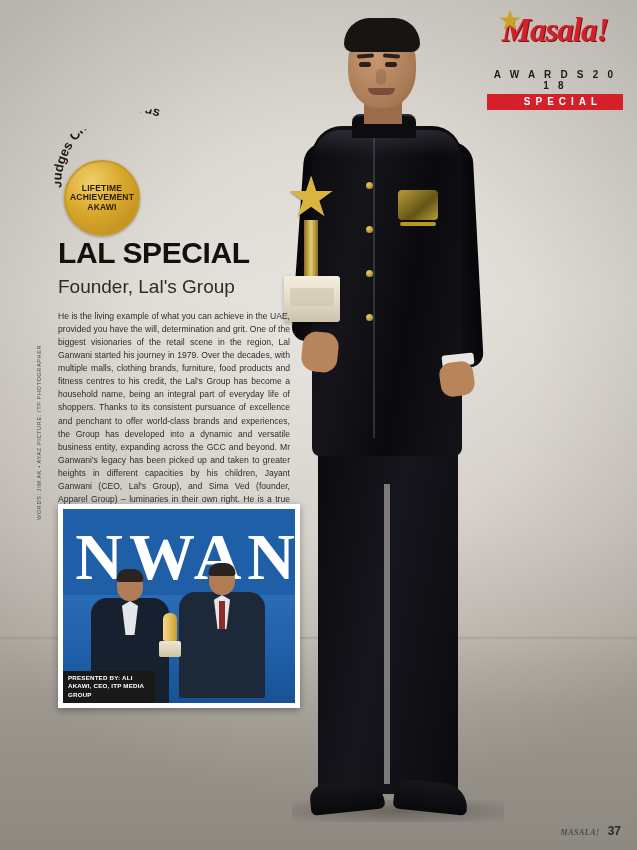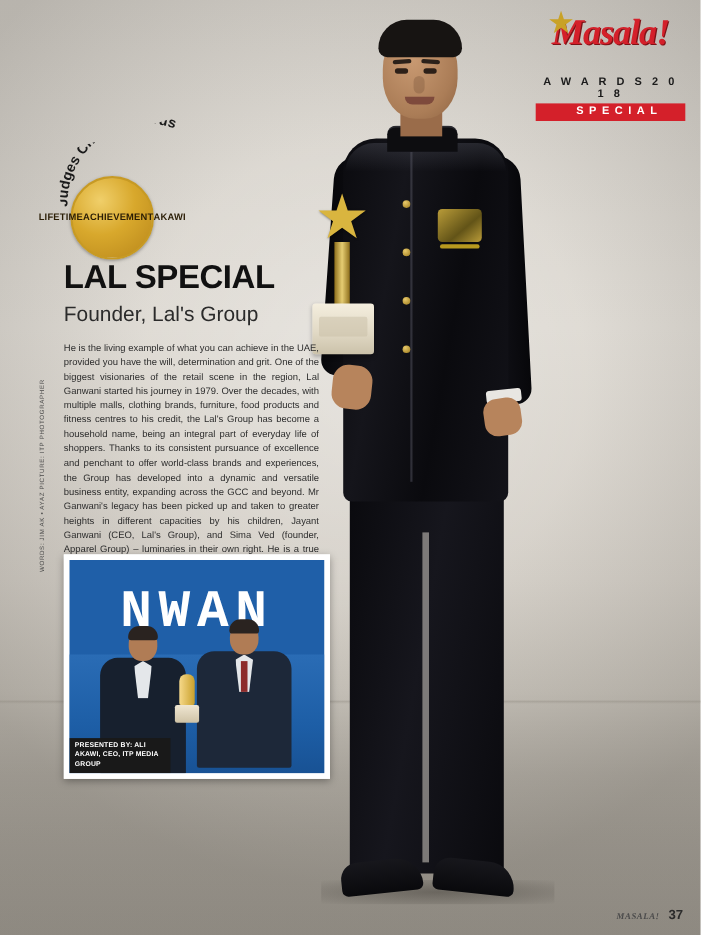--- a/index.html
+++ b/index.html
@@ -115,21 +115,21 @@
   }
   .badge-circle {
     position: absolute;
     left: 16px; top: 38px;
     width: 76px; height: 76px;
     border-radius: 50%;
     background: radial-gradient(circle at 35% 28%, #f0cf6a 0%, #d8a82c 45%, #b8861a 100%);
     border: 2px solid #c79a24;
     box-shadow: 0 1px 3px rgba(0,0,0,0.35);
     display: flex;
-    flex-direction: row;
+    flex-direction: column;
     align-items: center;
     justify-content: center;
     text-align: center;
     line-height: 1.12;
   }
   .badge-circle span {
     display: block;
     font-size: 8.5px;
     font-weight: bold;
     color: #2a1d05;
@@ -180,27 +180,27 @@
   .inset-inner {
     position: relative;
     width: 100%; height: 100%;
     overflow: hidden;
     background: #1f5fa8;
   }
   .inset-bg-letters {
     position: absolute;
     left: -6px; top: 2px;
     width: 244px; height: 92px;
-    font-family: Liberation Mono, monospace;
-    font-weight: bold;
-    font-size: 48px;
+    font-family: Liberation Serif, serif;
+    font-weight: bold;
+    font-size: 66px;
     letter-spacing: 6px;
     color: #ffffff;
     line-height: 92px;
-    text-align: center;
+    text-align: right;
     white-space: nowrap;
   }
   .inset-bg-lower {
     position: absolute;
     left: 0; top: 86px;
     width: 100%; height: 118px;
     background: linear-gradient(to bottom, #2a6cb5 0%, #1d5ea6 55%, #174f90 100%);
   }
   .inset-figure-left, .inset-figure-right {
     position: absolute;

